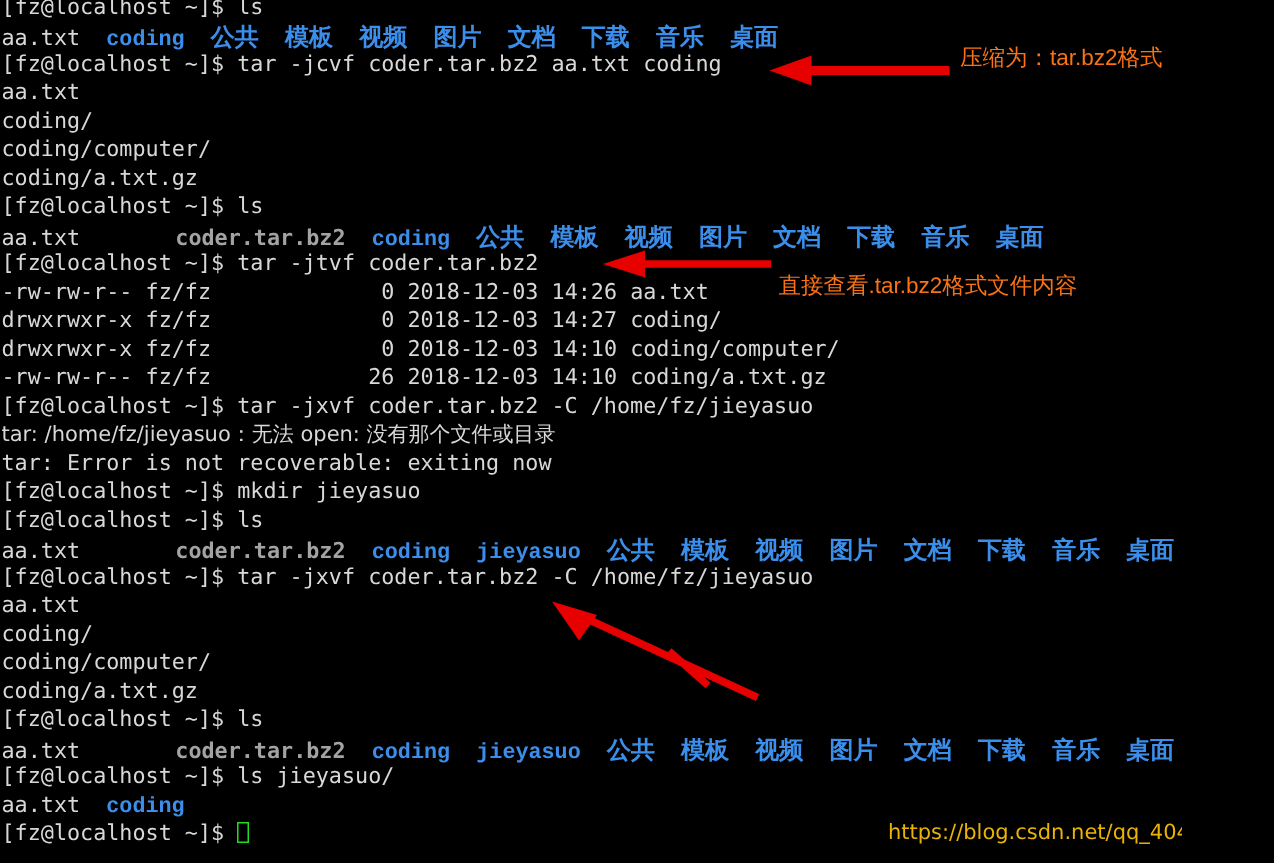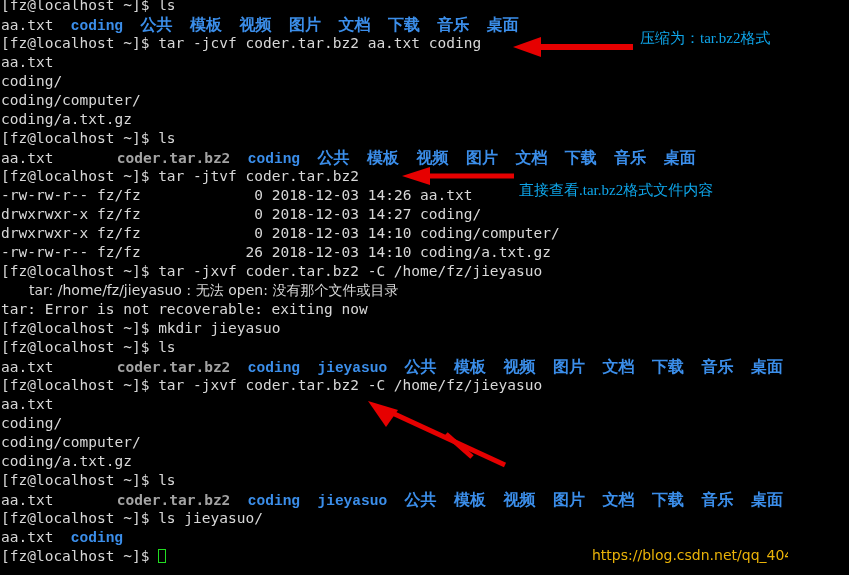--- a/index.html
+++ b/index.html
@@ -27,37 +27,37 @@
     line-height: 19px;
     font-size: 14.5px;
     white-space: pre;
     color: #d8d8d8;
     letter-spacing: 0px;
   }
   .w   { color: #d8d8d8; }
   .blue{ color: #3b8eea; font-weight: bold; font-family: Liberation Mono, monospace; }
   .red { color: #a3a3a3; font-weight: bold; margin-left: 46px; }
   .cjk { font-family: "DejaVu Sans", "Liberation Sans", sans-serif; font-size: 16px; font-weight: bold; }
-  .cjk-norm { font-family: "DejaVu Sans", "Liberation Sans", sans-serif; font-size: 14px; padding-left: 28px; }
+  .cjk-norm { font-family: "DejaVu Sans", "Liberation Sans", sans-serif; font-size: 14px; }
 
   
   .cursor {
     display: inline-block;
     width: 8px;
     height: 14px;
     border: 1.5px solid #22dd22;
     vertical-align: -2px;
     background: transparent;
   }
 
   
   .anno {
     position: absolute;
-    color: #0ea5e9;
-    font-family: Liberation Serif, serif;
+    color: #f97316;
+    font-family: Liberation Sans, sans-serif;
     font-size: 15px;
     white-space: nowrap;
   }
   .watermark {
     position: absolute;
     color: #eab308;
     font-family: "DejaVu Sans", "Liberation Sans", sans-serif;
     font-size: 14px;
     white-space: nowrap;
   }

